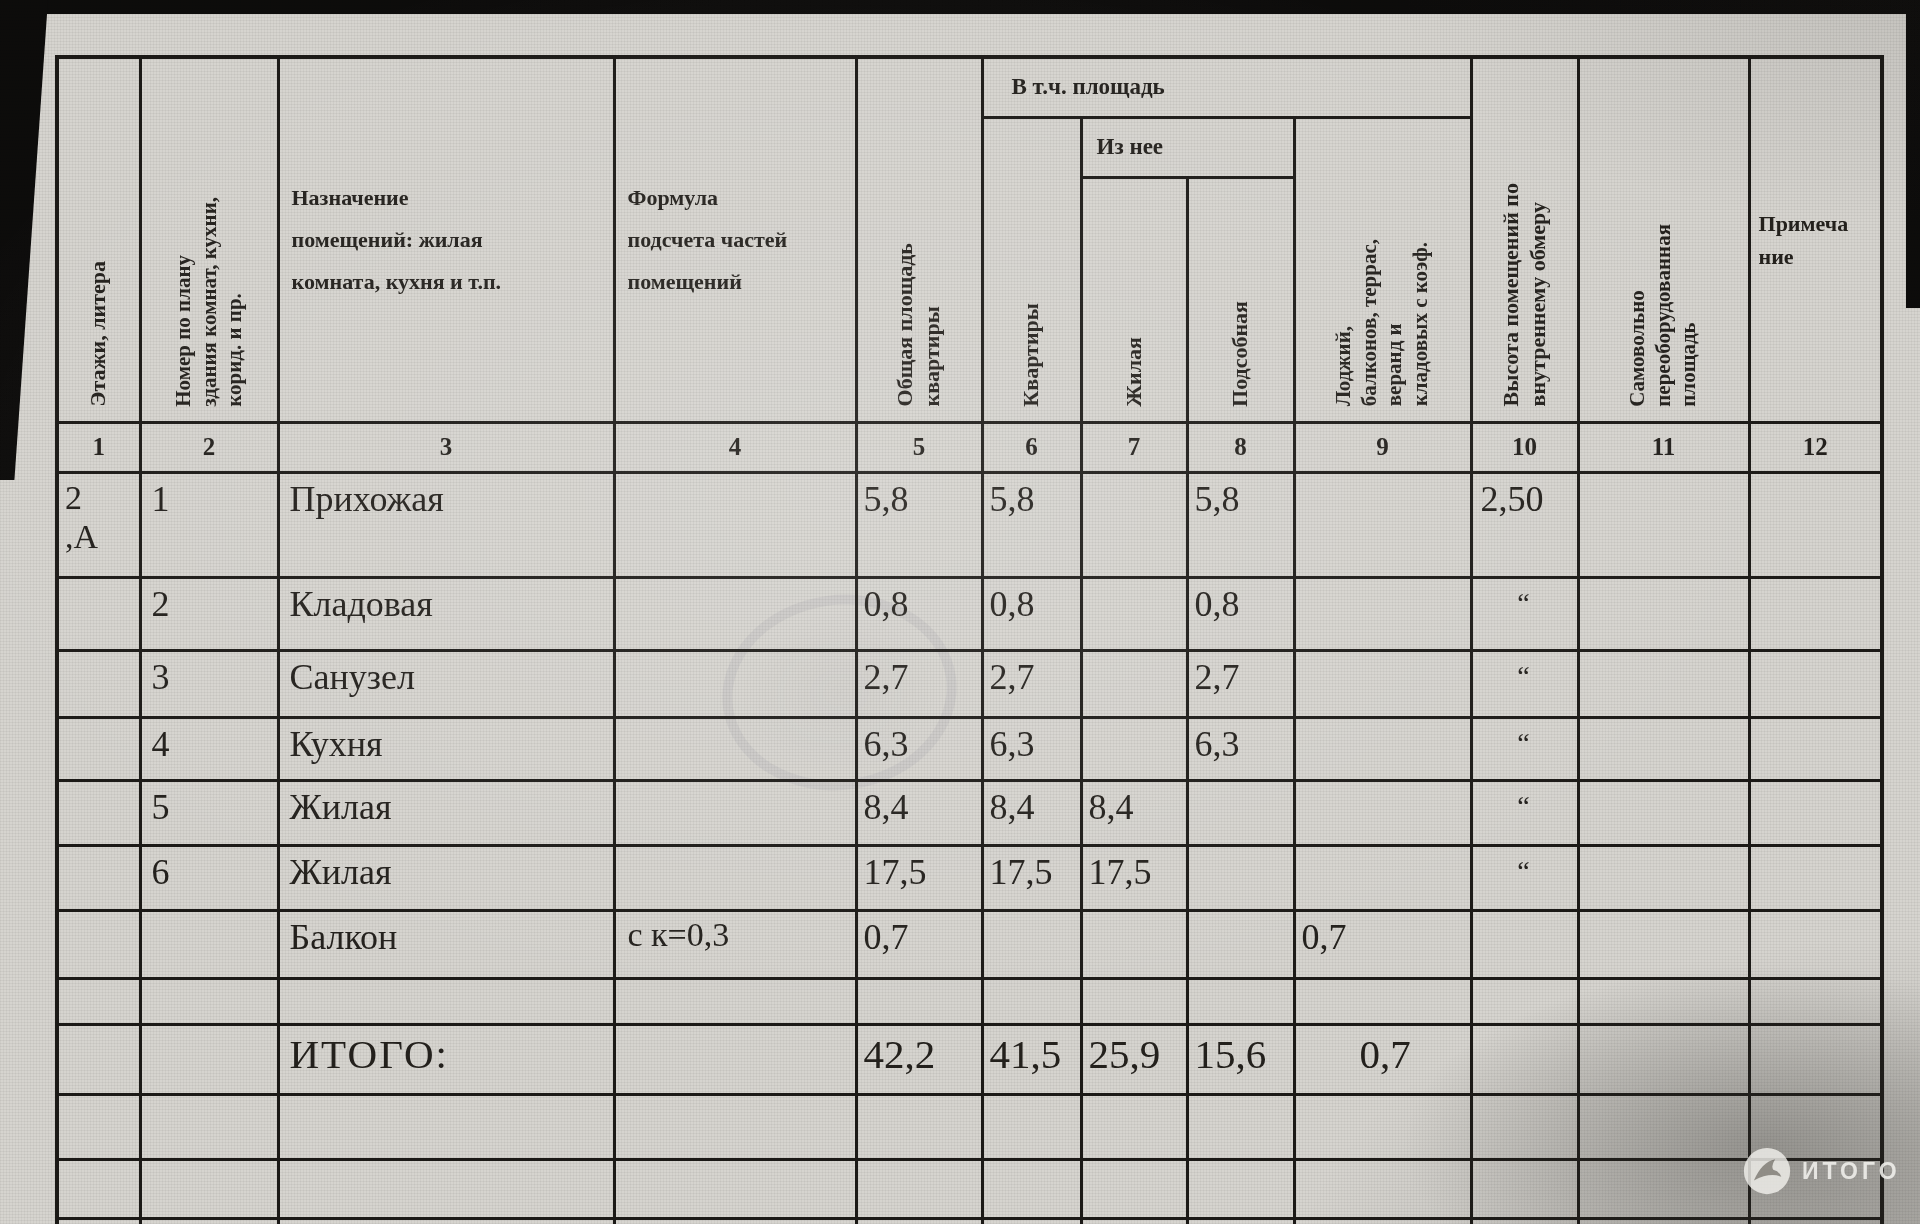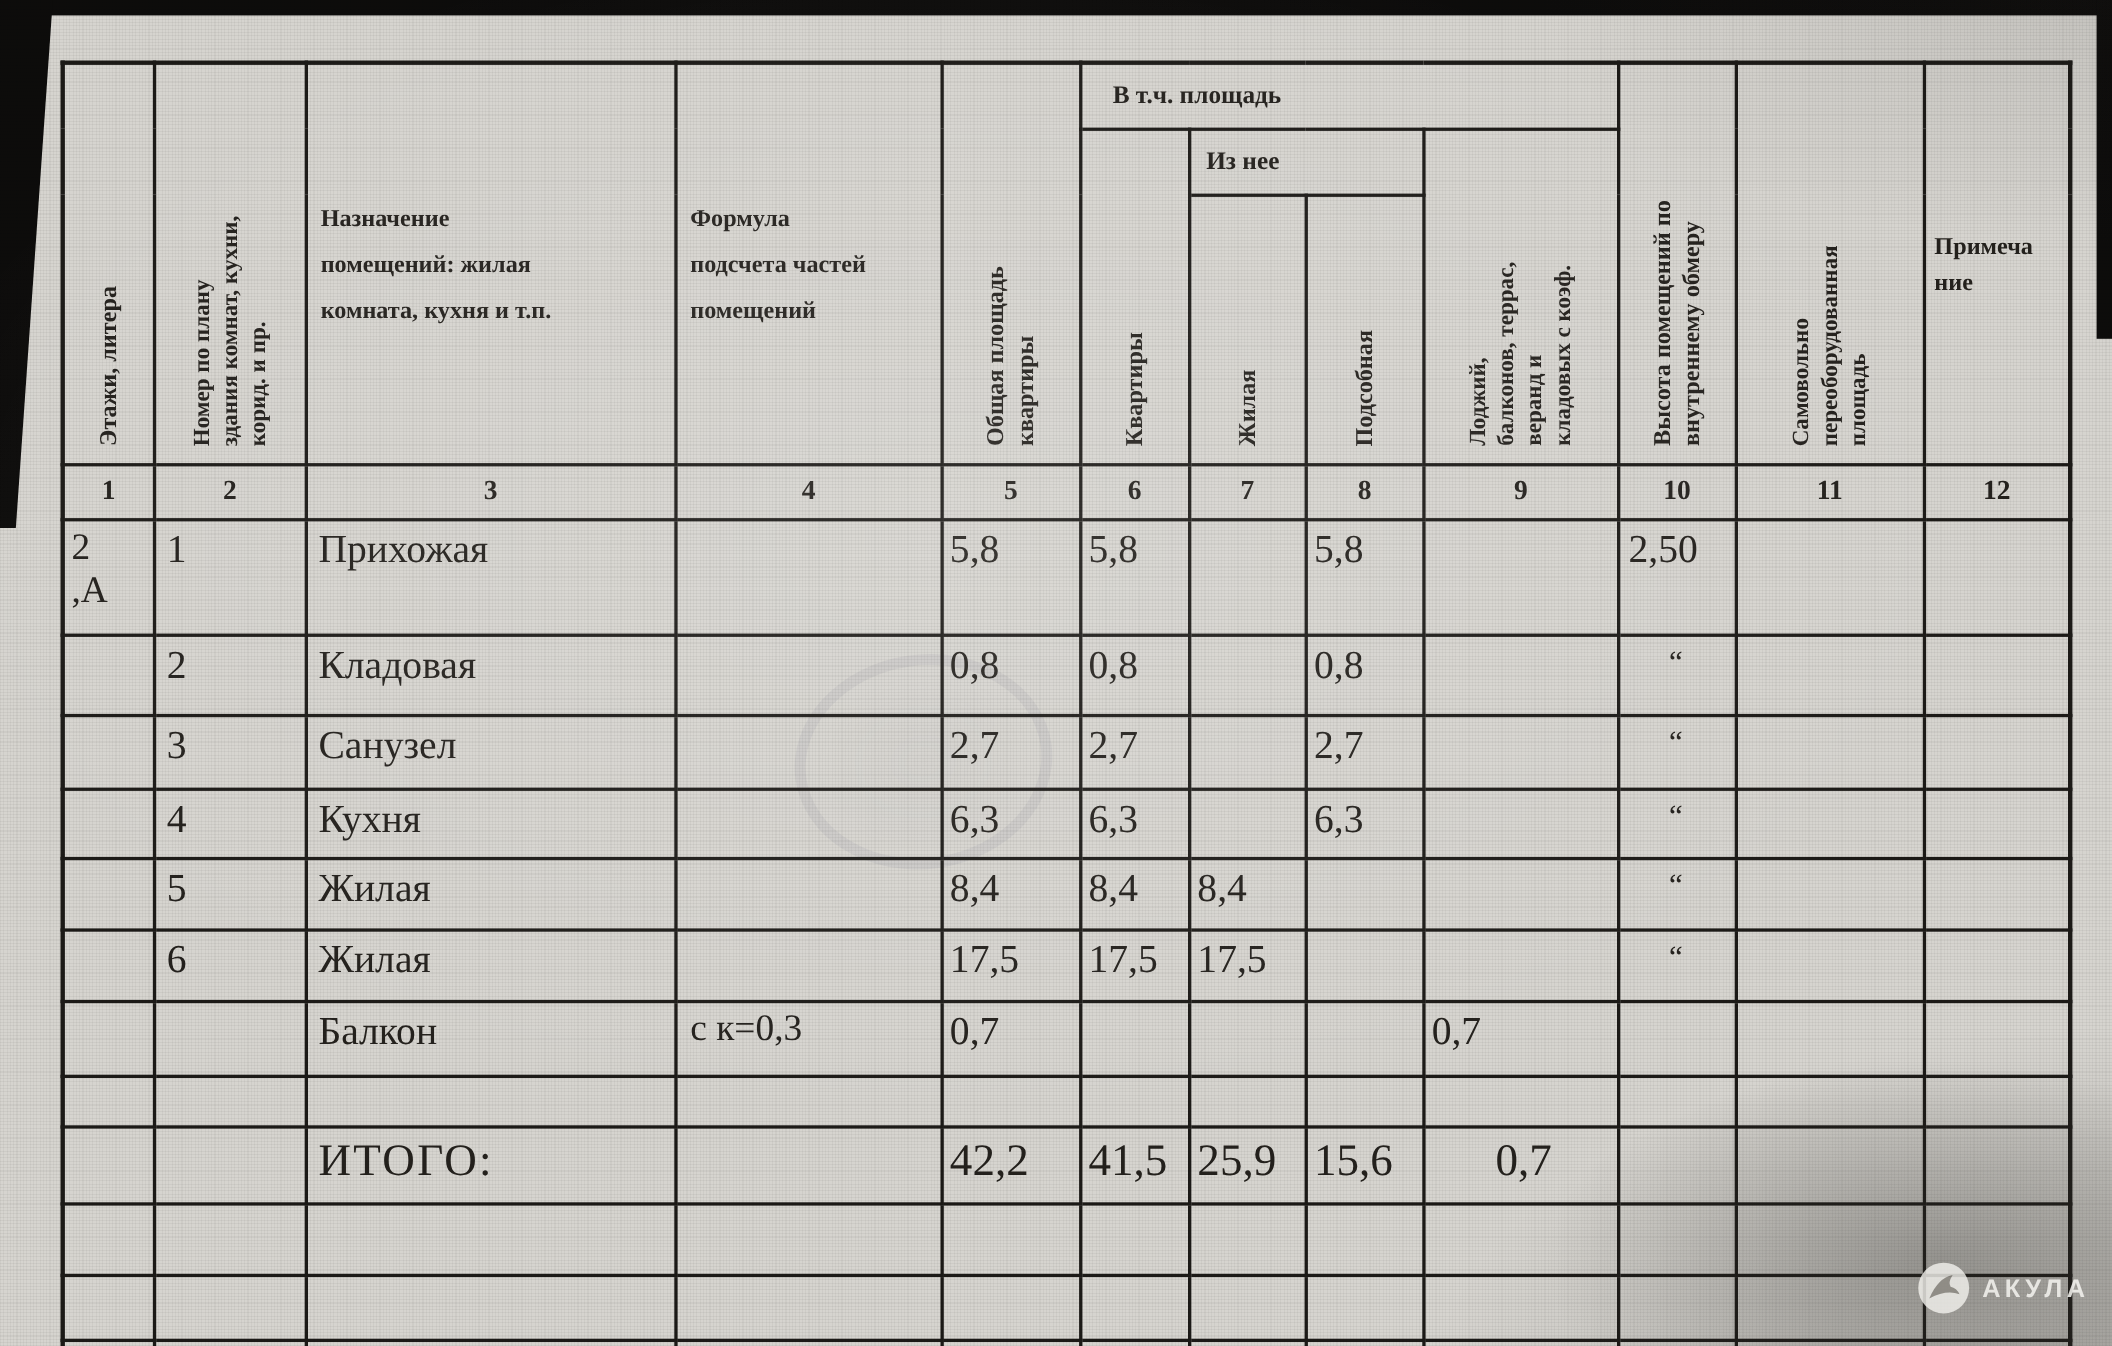--- a/index.html
+++ b/index.html
@@ -359,16 +359,16 @@
         </tr>
       </tbody>
   </table>
 
   <div class="brand-patch"></div>
   <div class="brand">
     <svg viewBox="0 0 40 40">
       <circle cx="20" cy="20" r="18.5" fill="#f2f1ed" opacity="0.92"></circle>
       <path d="M9.5 27.5 q6.5 -15 17 -17 q-3.5 5.5 -1.5 8.5 q4.5 1 6.5 5.5 q-9.5 -3.5 -22 3z" fill="#8f8c85"></path>
     </svg>
-    <span class="brand-text">АКУЛА</span>
+    <span class="brand-text">ИТОГО</span>
   </div>
 
 </div>
 
 </body></html>

